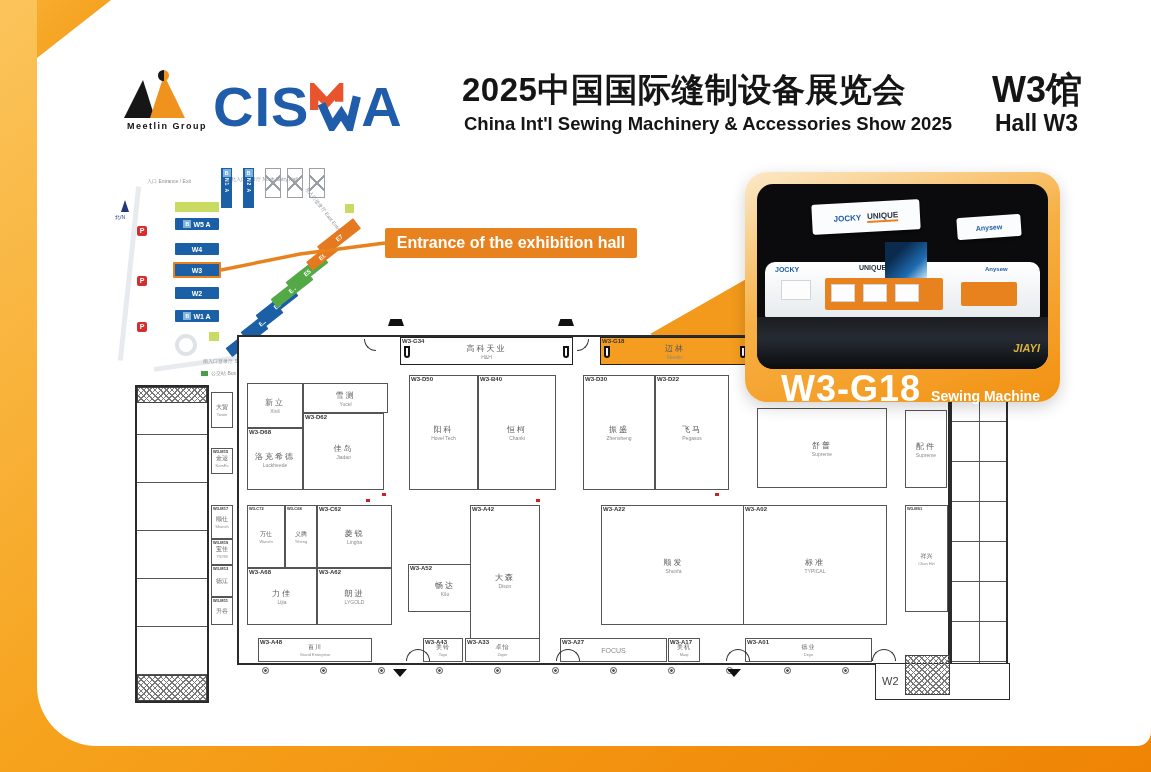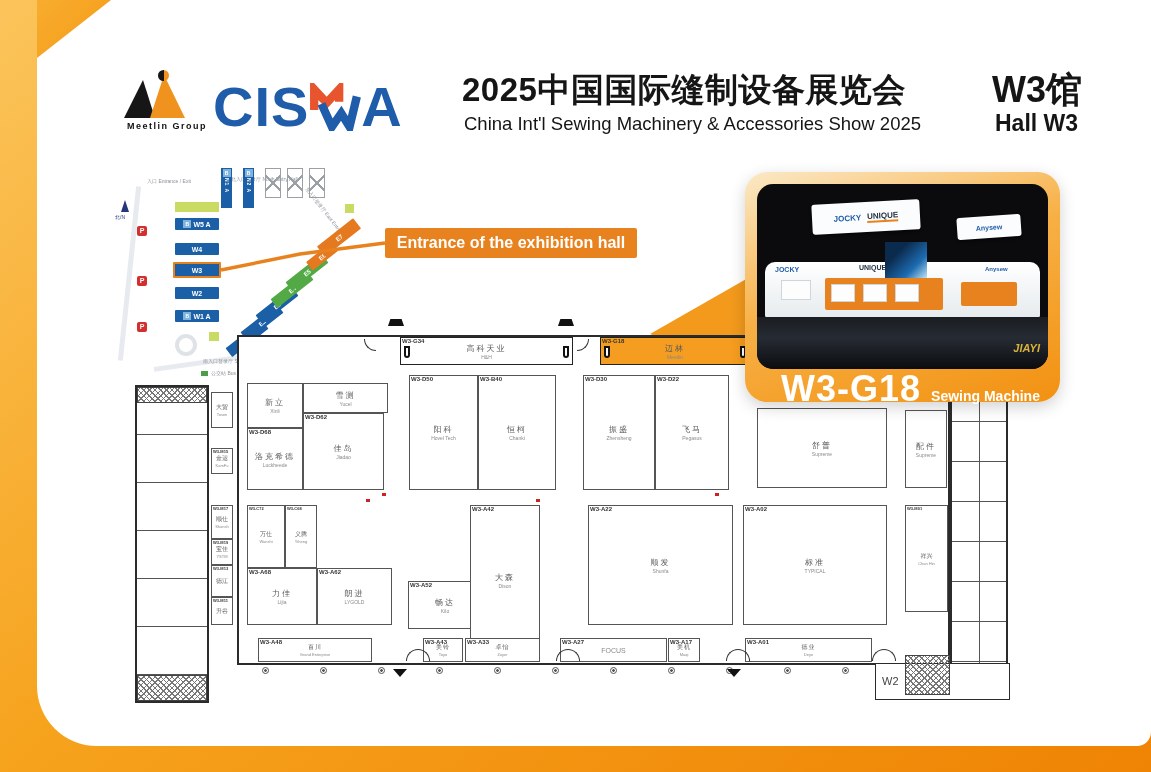--- a/index.html
+++ b/index.html
@@ -18,21 +18,21 @@
   .tri-o{position:absolute;left:34px;top:3px;width:0;height:0;
          border-left:14px solid transparent;border-right:21px solid transparent;border-bottom:43px solid #F0921E}
   .mdot{position:absolute;left:42px;top:-2px;width:11px;height:11px;border-radius:50%;
         background:linear-gradient(90deg,#161616 50%,#F0921E 50%)}
   .mtext{position:absolute;left:-4px;top:49px;width:110px;font-size:9px;font-weight:bold;
          letter-spacing:1.5px;color:#111;text-align:center}
   .cisma{position:absolute;left:213px;top:74px;display:flex;align-items:center;
          font-size:56px;font-weight:800;color:#1F5CA9;letter-spacing:1px}
   .title-cn{position:absolute;left:462px;top:68px;width:530px;font-size:33px;font-weight:800;
             color:#151515;letter-spacing:0.5px;white-space:nowrap}
-  .title-en{position:absolute;left:464px;top:113px;font-size:18.5px;font-weight:400;color:#151515;white-space:nowrap}
+  .title-en{position:absolute;left:464px;top:113px;font-size:18.5px;font-weight:700;color:#151515;white-space:nowrap}
   .hall-cn{position:absolute;left:992px;top:66px;font-size:36px;font-weight:800;color:#151515}
   .hall-en{position:absolute;left:995px;top:110px;font-size:23px;font-weight:600;color:#151515}
   
   .mini{position:absolute;left:113px;top:156px;width:274px;height:232px}
   .road{position:absolute;background:#e7eaee}
   .mbar{position:absolute;background:#1B5FA6;color:#fff;font-weight:bold;font-size:7px;
         display:flex;align-items:center;justify-content:center;gap:2px;border-radius:1px}
   .chip{display:inline-block;width:8px;height:8px;background:#7FB3DC;color:#fff;font-size:5px;
         line-height:8px;text-align:center;flex:none}
   .mbar.hl{border:2px solid #E8821E}
@@ -327,49 +327,56 @@
           <span class="en">Wanshi</span>
         </div>
       </div>
     <div class="booth tiny" style="left:155px;top:192px;width:32px;height:63px">
         <span class="bid">W3-C68</span>
         <div class="bctr">
           <span class="cn">义腾</span>
           <span class="en">Yiheng</span>
         </div>
       </div>
+    <div class="booth" style="left:187px;top:192px;width:75px;height:63px">
+        <span class="bid">W3-C62</span>
+        <div class="bctr">
+          <span class="cn">菱锐</span>
+          <span class="en">Lingha</span>
+        </div>
+      </div>
     <div class="booth" style="left:117px;top:255px;width:70px;height:57px">
         <span class="bid">W3-A68</span>
         <div class="bctr">
           <span class="cn">力佳</span>
           <span class="en">Lijia</span>
         </div>
       </div>
     <div class="booth" style="left:187px;top:255px;width:75px;height:57px">
         <span class="bid">W3-A62</span>
         <div class="bctr">
           <span class="cn">朗进</span>
           <span class="en">LYGOLD</span>
         </div>
       </div>
-    <div class="booth" style="left:278px;top:268px;width:74px;height:48px">
+    <div class="booth" style="left:278px;top:251px;width:74px;height:48px">
         <span class="bid">W3-A52</span>
         <div class="bctr">
           <span class="cn">畅达</span>
           <span class="en">Kilo</span>
         </div>
       </div>
     <div class="booth" style="left:340px;top:192px;width:70px;height:151px">
         <span class="bid">W3-A42</span>
         <div class="bctr">
           <span class="cn">大森</span>
           <span class="en">Dison</span>
         </div>
       </div>
-    <div class="booth" style="left:458px;top:192px;width:145px;height:120px">
+    <div class="booth" style="left:471px;top:192px;width:145px;height:120px">
         <span class="bid">W3-A22</span>
         <div class="bctr">
           <span class="cn">顺发</span>
           <span class="en">Shunfa</span>
         </div>
       </div>
     <div class="booth" style="left:613px;top:192px;width:144px;height:120px">
         <span class="bid">W3-A02</span>
         <div class="bctr">
           <span class="cn">标准</span>

